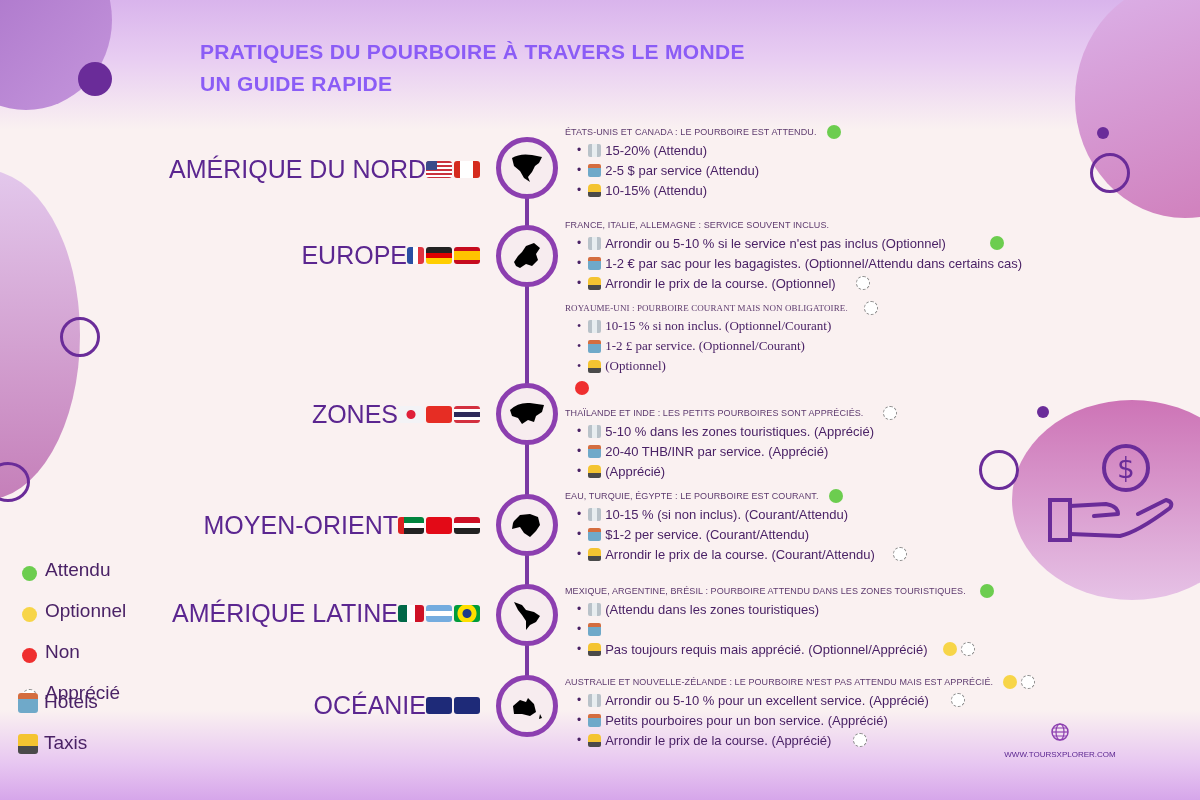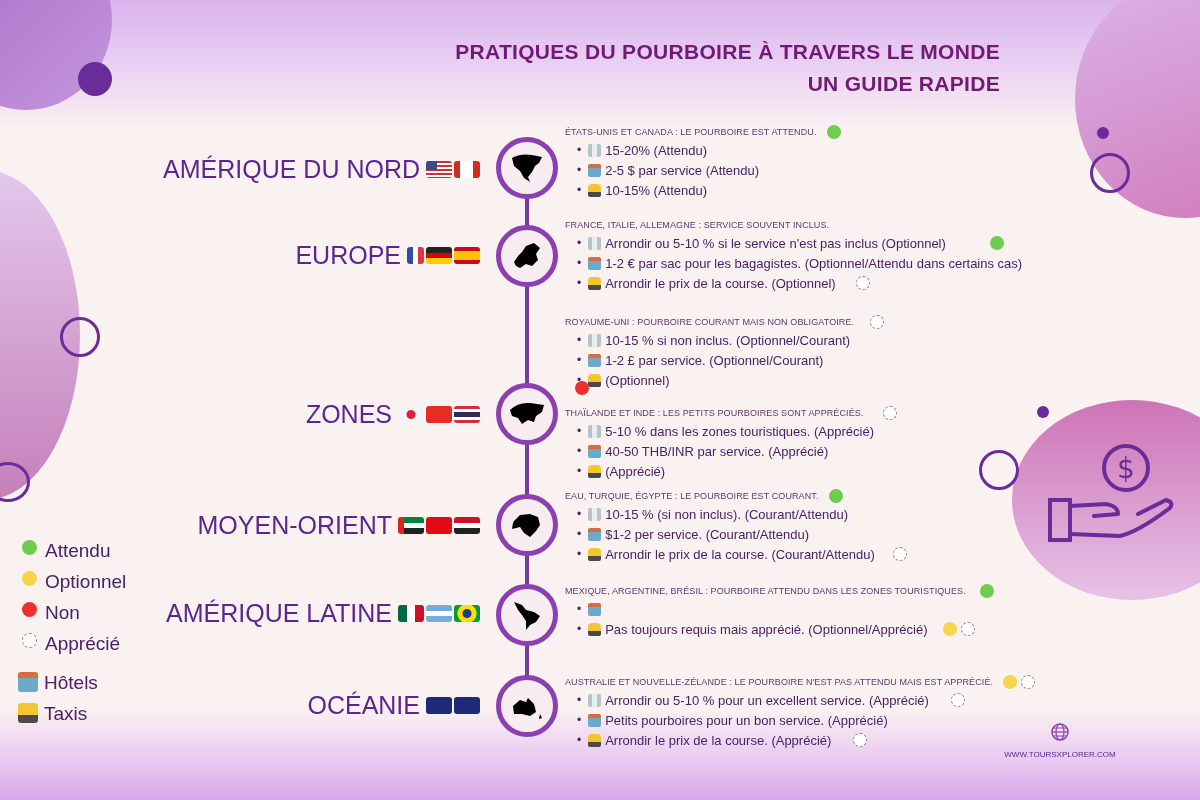--- a/index.html
+++ b/index.html
@@ -31,37 +31,37 @@
     .ring-l1 { left: 60px; top: 317px; width: 40px; height: 40px; border: 3px solid #6a2c99; }
     .ring-l2 { left: -14px; top: 462px; width: 44px; height: 40px; border: 3px solid #6a2c99; }
     .blob-r { left: 1012px; top: 400px; width: 240px; height: 200px;
       background: linear-gradient(180deg, #cd74b6, #e6c2e6); }
     .dot-r { left: 1037px; top: 406px; width: 12px; height: 12px; background: #6a2c99; }
     .ring-r { left: 979px; top: 450px; width: 40px; height: 40px; border: 3px solid #6a2c99; }
     .tip-icon { position: absolute; left: 1046px; top: 440px; width: 130px; height: 110px; }
 
     .title {
       position: absolute; left: 200px; top: 36px; width: 800px;
-      text-align: right; font-weight: bold; font-size: 21px; line-height: 32px;
-      color: #701a75; letter-spacing: 0.3px;
+      text-align: left; font-weight: bold; font-size: 21px; line-height: 32px;
+      color: #8b5cf6; letter-spacing: 0.3px;
     }
 
     .timeline-line {
       position: absolute; left: 525px; top: 160px; width: 4px; height: 540px; background: #7a3aa3;
     }
     .node {
       position: absolute; width: 62px; height: 62px; border-radius: 50%;
       border: 5px solid #8c3fb0; background: #f7ecef;
       display: flex; align-items: center; justify-content: center;
       left: 496px;
     }
     .node svg { width: 38px; height: 32px; }
 
     .region {
-      position: absolute; right: 720px; display: flex; align-items: center; gap: 6px;
+      position: absolute; right: 720px; display: flex; align-items: center; 
       font-size: 25px; color: #5b2690; white-space: nowrap;
     }
     .flags { display: flex; gap: 2px; }
     .flag { width: 26px; height: 17px; border-radius: 3px; display: inline-block; overflow: hidden; position: relative; }
 
     .block { position: absolute; left: 565px; }
     .block-head {
       font-size: 9px; color: #5d3a6e; text-transform: uppercase; letter-spacing: 0.1px;
       height: 16px; display: flex; align-items: center; white-space: nowrap;
     }
@@ -74,21 +74,21 @@
     .e-rest { background: linear-gradient(90deg, #b9c2c9 0 30%, #e8edf0 30% 70%, #b9c2c9 70%); }
     .e-hotel { background: linear-gradient(180deg, #d46d3f 0 30%, #6fa9c9 30%); }
     .e-taxi { background: linear-gradient(180deg, #f4c431 0 60%, #4a4a4a 60%); border-radius: 4px 4px 2px 2px; }
     .status { display: inline-block; width: 14px; height: 14px; border-radius: 50%; margin-left: 10px; }
     .s-green { background: #6ccd4f; }
     .s-yellow { background: #f7d548; }
     .s-red { background: #ef2f2f; }
     .s-empty { border: 1px dashed #8a8a8a; background: #fff; }
 
     .legend { position: absolute; left: 22px; top: 540px; }
-    .legend-item { display: flex; align-items: flex-start; height: 31px; font-size: 19px; color: #4a2266; }
+    .legend-item { display: flex; align-items: flex-end; height: 31px; font-size: 19px; color: #4a2266; margin-top: 10px; }
     .legend-dot { width: 15px; height: 15px; border-radius: 50%; margin-right: 8px; }
     .legend-cat { position: absolute; left: 18px; top: 672px; }
     .legend-cat .legend-item { height: 31px; }
     .cat-icon { width: 20px; height: 20px; margin-right: 6px; border-radius: 3px; }
 
     .website { position: absolute; left: 1000px; top: 722px; width: 120px; text-align: center; }
     .website-text { font-size: 8px; color: #5b2690; margin-top: 4px; }
   </style>
 </head>
 <body>
@@ -237,21 +237,21 @@
         <span>1-2 € par sac pour les bagagistes. (Optionnel/Attendu dans certains cas)</span>
       </li>
     <li>
         <span class="emoji e-taxi"></span>
         <span>Arrondir le prix de la course. (Optionnel)</span>
         <span class="status s-empty" style="margin-left:20px;"></span>
       </li>
   </ul>
 </div>
 
-<div class="block" style="top:314px;">
+<div class="block" style="top:300px;font-family:Liberation Serif, serif;">
   <div class="block-head">
     <span>ROYAUME-UNI : POURBOIRE COURANT MAIS NON OBLIGATOIRE.</span>
     <span class="status s-empty" style="margin-left:16px;"></span>
   </div>
   <ul>
     <li>
         <span class="emoji e-rest"></span>
         <span>10-15 % si non inclus. (Optionnel/Courant)</span>
       </li>
     <li>
@@ -276,21 +276,21 @@
     <span>THAÏLANDE ET INDE : LES PETITS POURBOIRES SONT APPRÉCIÉS.</span>
     <span class="status s-empty" style="margin-left:20px;"></span>
   </div>
   <ul>
     <li>
         <span class="emoji e-rest"></span>
         <span>5-10 % dans les zones touristiques. (Apprécié)</span>
       </li>
     <li>
         <span class="emoji e-hotel"></span>
-        <span>40-50 THB/INR par service. (Apprécié)</span>
+        <span>20-40 THB/INR par service. (Apprécié)</span>
       </li>
     <li>
         <span class="emoji e-taxi"></span>
         <span>(Apprécié)</span>
       </li>
   </ul>
 </div>
 
 <div class="block" style="top:488px;">
   <div class="block-head">
@@ -313,20 +313,24 @@
       </li>
   </ul>
 </div>
 
 <div class="block" style="top:583px;">
   <div class="block-head">
     <span>MEXIQUE, ARGENTINE, BRÉSIL : POURBOIRE ATTENDU DANS LES ZONES TOURISTIQUES.</span>
     <span class="status s-green" style="margin-left:14px;"></span>
   </div>
   <ul>
+    <li>
+        <span class="emoji e-rest"></span>
+        <span>(Attendu dans les zones touristiques)</span>
+      </li>
     <li>
         <span class="emoji e-hotel"></span>
       </li>
     <li>
         <span class="emoji e-taxi"></span>
         <span>Pas toujours requis mais apprécié. (Optionnel/Apprécié)</span>
         <span class="status s-yellow" style="margin-left:16px;"></span>
         <span class="status s-empty" style="margin-left:4px;"></span>
       </li>
   </ul>

